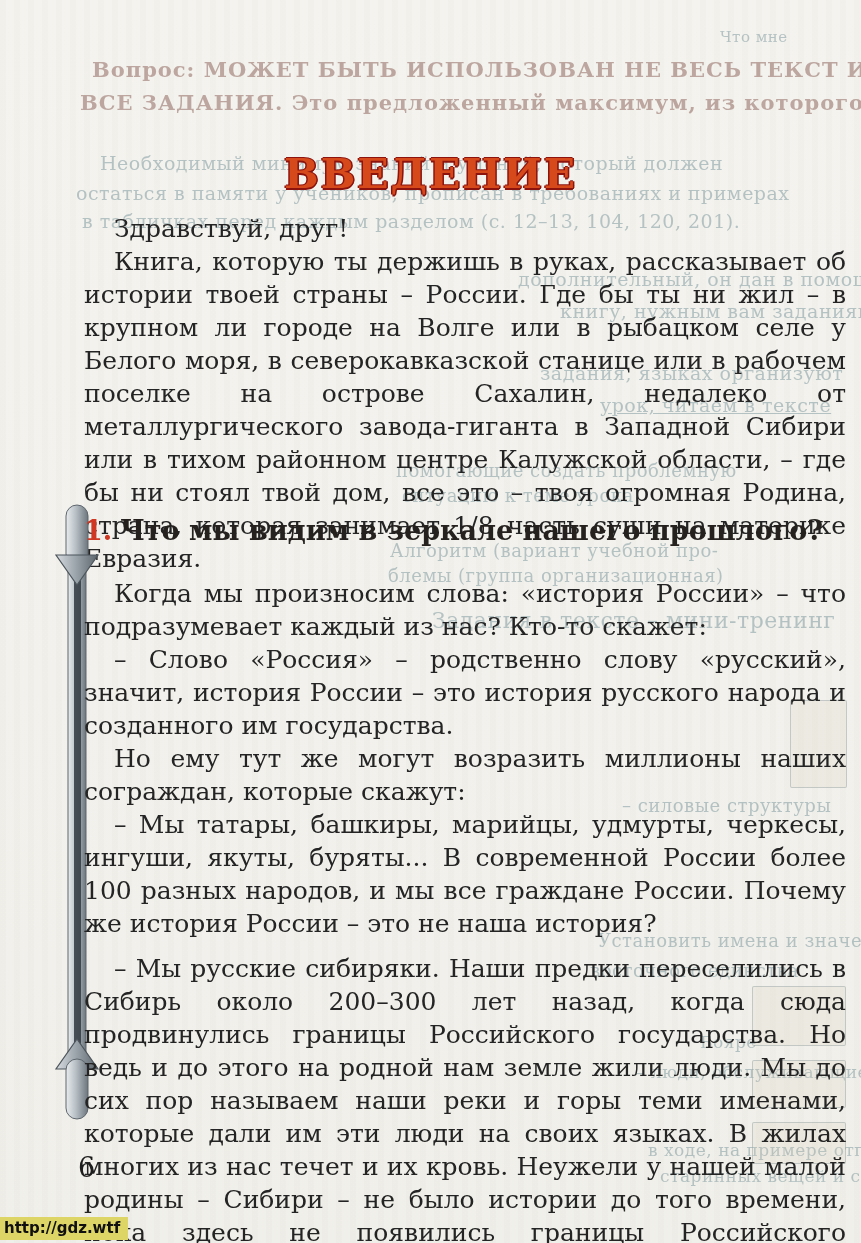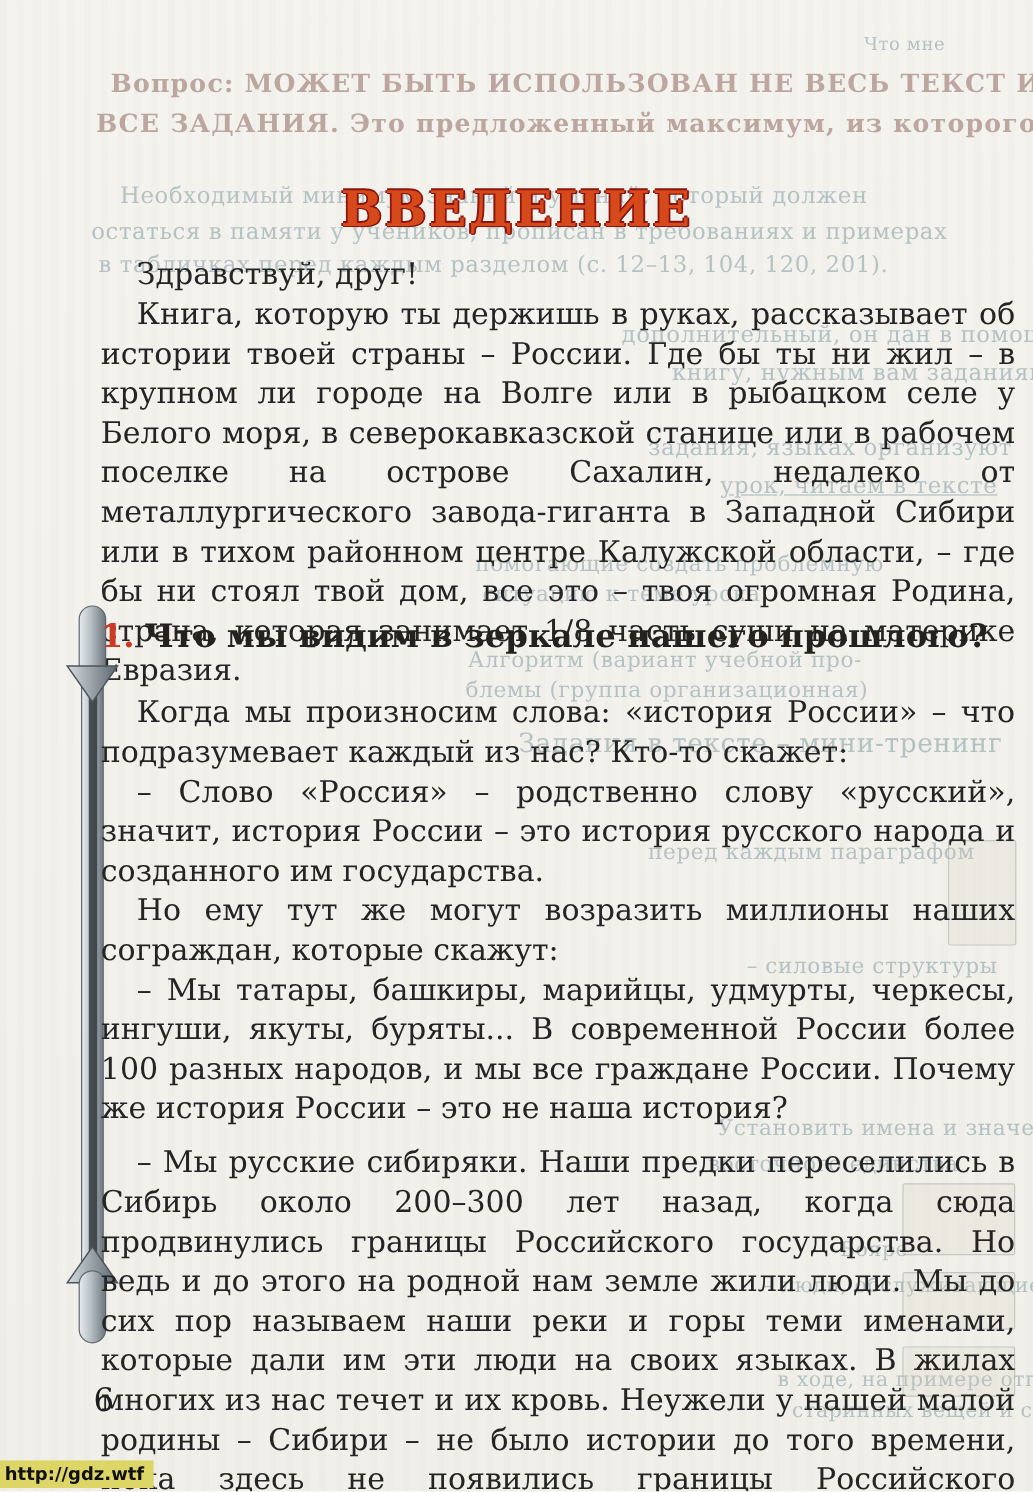--- a/index.html
+++ b/index.html
@@ -60,21 +60,20 @@
       <div class="ghost" style="left: 82px; top: 210px;">в табличках перед каждым разделом (с. 12–13, 104, 120, 201).</div>
       <div class="ghost" style="left: 470px; top: 268px; margin-left: 48px;">дополнительный, он дан в помощь</div>
       <div class="ghost" style="left: 560px; top: 300px;">книгу, нужным вам заданиям</div>
       <div class="ghost" style="left: 540px; top: 362px;">задания, языках организуют</div>
       <div class="ghost" style="left: 600px; top: 394px; text-decoration: underline;">урок, читаем в тексте</div>
       <div class="ghost" style="left: 396px; top: 460px; font-size: 18px;">помогающие создать проблемную</div>
       <div class="ghost" style="left: 402px; top: 485px; font-size: 18px;">ситуацию к теме урока</div>
       <div class="ghost" style="left: 390px; top: 540px; font-size: 18px;">Алгоритм (вариант учебной про-</div>
       <div class="ghost" style="left: 388px; top: 565px; font-size: 18px;">блемы (группа организационная)</div>
       <div class="ghost" style="left: 432px; top: 608px; font-size: 22px;">Задания в тексте – мини-тренинг</div>
-      <div class="ghost" style="left: 540px; top: 700px; font-size: 18px;">перед каждым параграфом</div>
       <div class="ghost" style="left: 622px; top: 795px; font-size: 18px;">– силовые структуры</div>
       <div class="ghost" style="left: 598px; top: 930px; font-size: 18px;">Установить имена и значения</div>
       <div class="ghost" style="left: 590px; top: 960px; font-size: 18px;">восточного единства</div>
       <div class="ghost" style="left: 700px; top: 1032px; font-size: 17px;">Бояре</div>
       <div class="ghost" style="left: 636px; top: 1062px; font-size: 17px;">– люди, обслуживающие столицу</div>
       <div class="ghost" style="left: 648px; top: 1140px; font-size: 17px;">в ходе, на примере отголосках</div>
       <div class="ghost" style="left: 660px; top: 1166px; font-size: 17px;">старинных вещей и символов</div>
       <div class="ghost ghost-box" style="left: 752px; top: 986px; width: 92px; height: 58px;"></div>
       <div class="ghost ghost-box" style="left: 752px; top: 1060px; width: 92px; height: 46px;"></div>
       <div class="ghost ghost-box" style="left: 790px; top: 700px; width: 55px; height: 86px;"></div>

